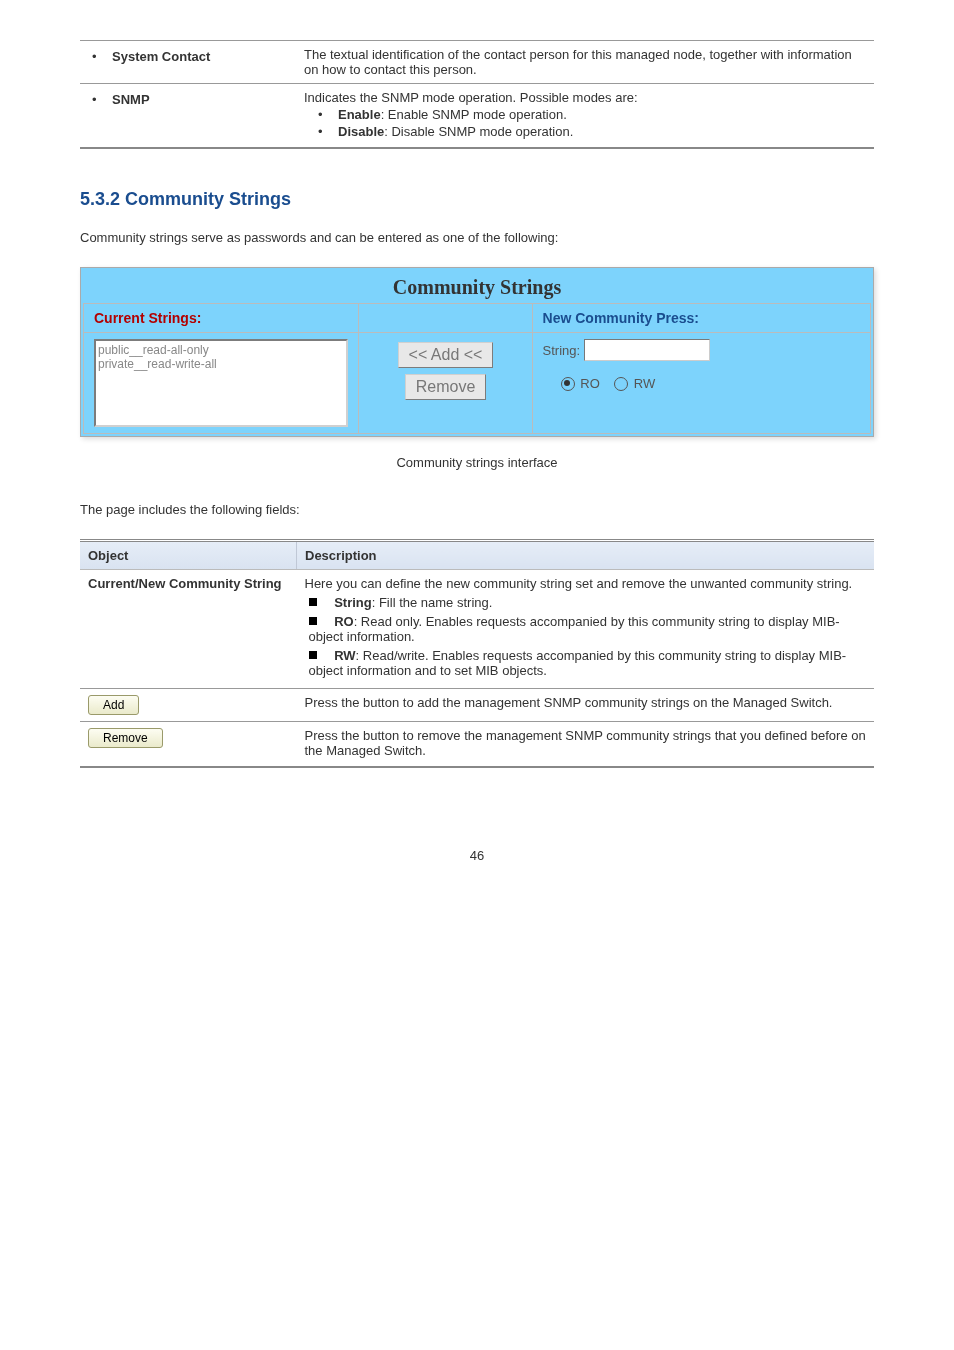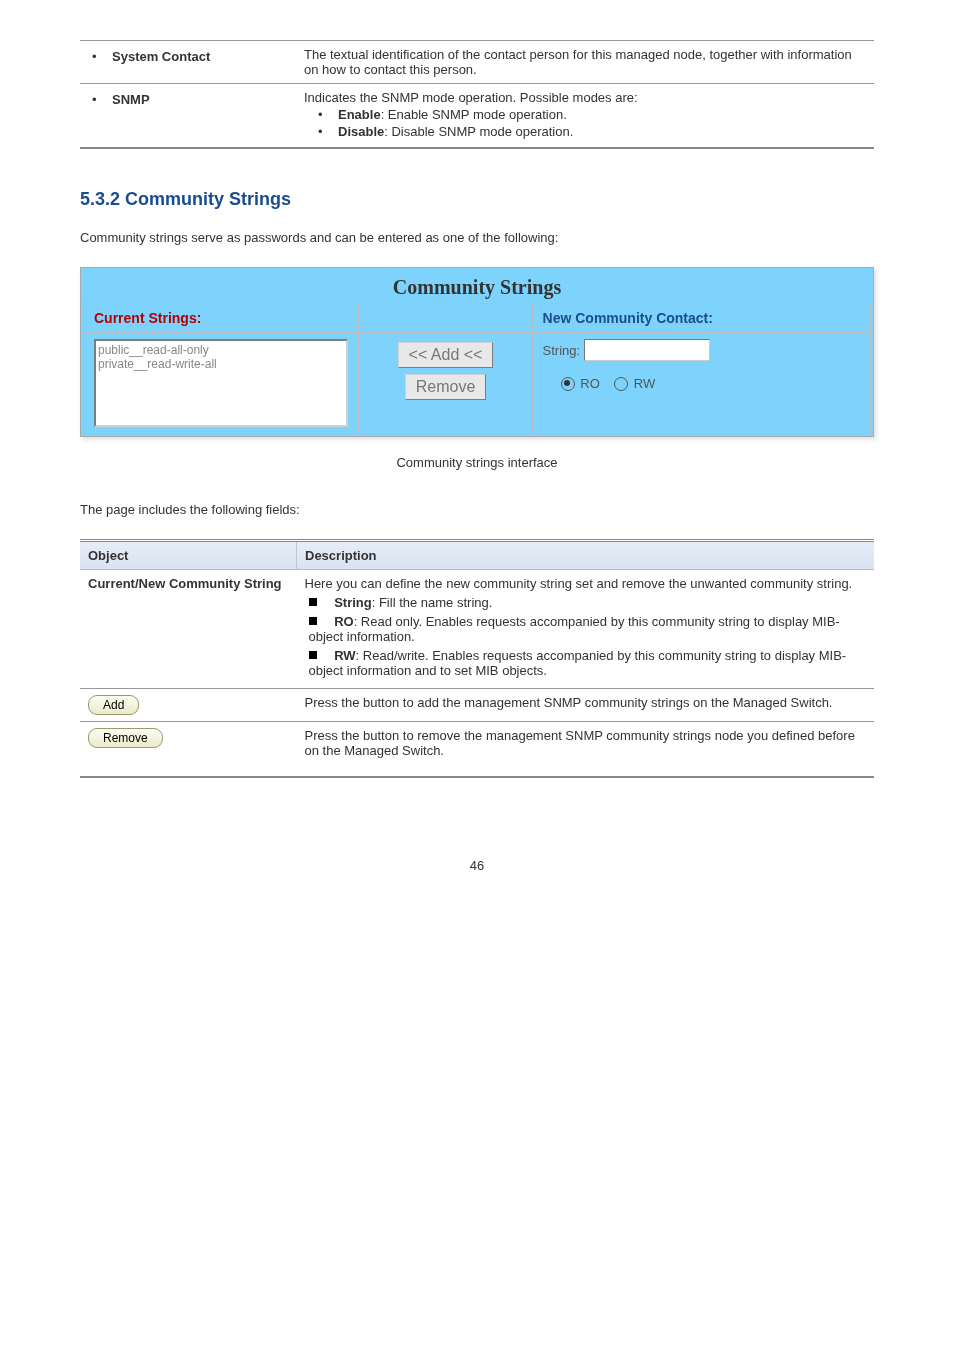--- a/index.html
+++ b/index.html
@@ -162,21 +162,21 @@
   }
   
   .xpbtn {
     display:inline-block;
     border: 1px solid #9a9a6a;
     background: linear-gradient(#fdfdf2,#eaeacb);
     color:#000;
     padding: 2px 14px;
     font-size: 12px;
     font-family: Arial;
-    border-radius: 9px;
+    border-radius: 3px;
   }
   .sq{
     display:inline-block;
     width:8px;height:8px;
     background:#000;
     margin-right:14px;
     vertical-align: middle;
     position: relative;
     top:-1px;
   }
@@ -228,21 +228,21 @@
 <div class="section-heading">5.3.2 Community Strings</div>
 <div class="body-text">Community strings serve as passwords and can be entered as one of the following:</div>
 
 <div class="cs-outer">
   <div class="cs-title">Community Strings</div>
   <table class="cs-table">
     <tbody>
         <tr>
       <th class="cs-th-left">Current Strings:</th>
       <th class="cs-th-mid"></th>
-      <th class="cs-th-right">New Community Contact:</th>
+      <th class="cs-th-right">New Community Press:</th>
     </tr>
     <tr>
       <td>
         <div class="cs-listbox">
           <div>public__read-all-only</div>
           <div>private__read-write-all</div>
         </div>
       </td>
       <td class="cs-btns">
         <span class="oldbtn">&lt;&lt; Add &lt;&lt;</span><br>
@@ -261,21 +261,21 @@
     </tr>
   </tbody>
     </table>
 </div>
 
 <div class="caption">Community strings interface</div>
 
 <div class="body-text">The page includes the following fields:</div>
 
 <div class="fld-wrap">
-<table class="plain" style="margin-bottom:12px">
+<table class="plain" style="margin-bottom:2px">
   <tbody>
         <tr class="fld-header-row">
     <td class="label-col">Object</td>
     <td class="fld-header-sep">Description</td>
   </tr>
   <tr>
     <td class="label-col">
       <span class="bold">Current/New Community String</span>
     </td>
     <td>
@@ -300,19 +300,19 @@
   <tr class="hr-top">
     <td class="label-col" style="text-align:left;">
       <span class="xpbtn">Add</span>
     </td>
     <td>Press the button to add the management SNMP community strings on the Managed Switch.</td>
   </tr>
   <tr class="hr-top">
     <td class="label-col" style="text-align:left;">
       <span class="xpbtn">Remove</span>
     </td>
-    <td>Press the button to remove the management SNMP community strings node you defined before on the Managed Switch.</td>
+    <td>Press the button to remove the management SNMP community strings that you defined before on the Managed Switch.</td>
   </tr>
 </tbody>
     </table>
 </div>
 
 <div class="page-num">46</div>
 
 </body></html>

